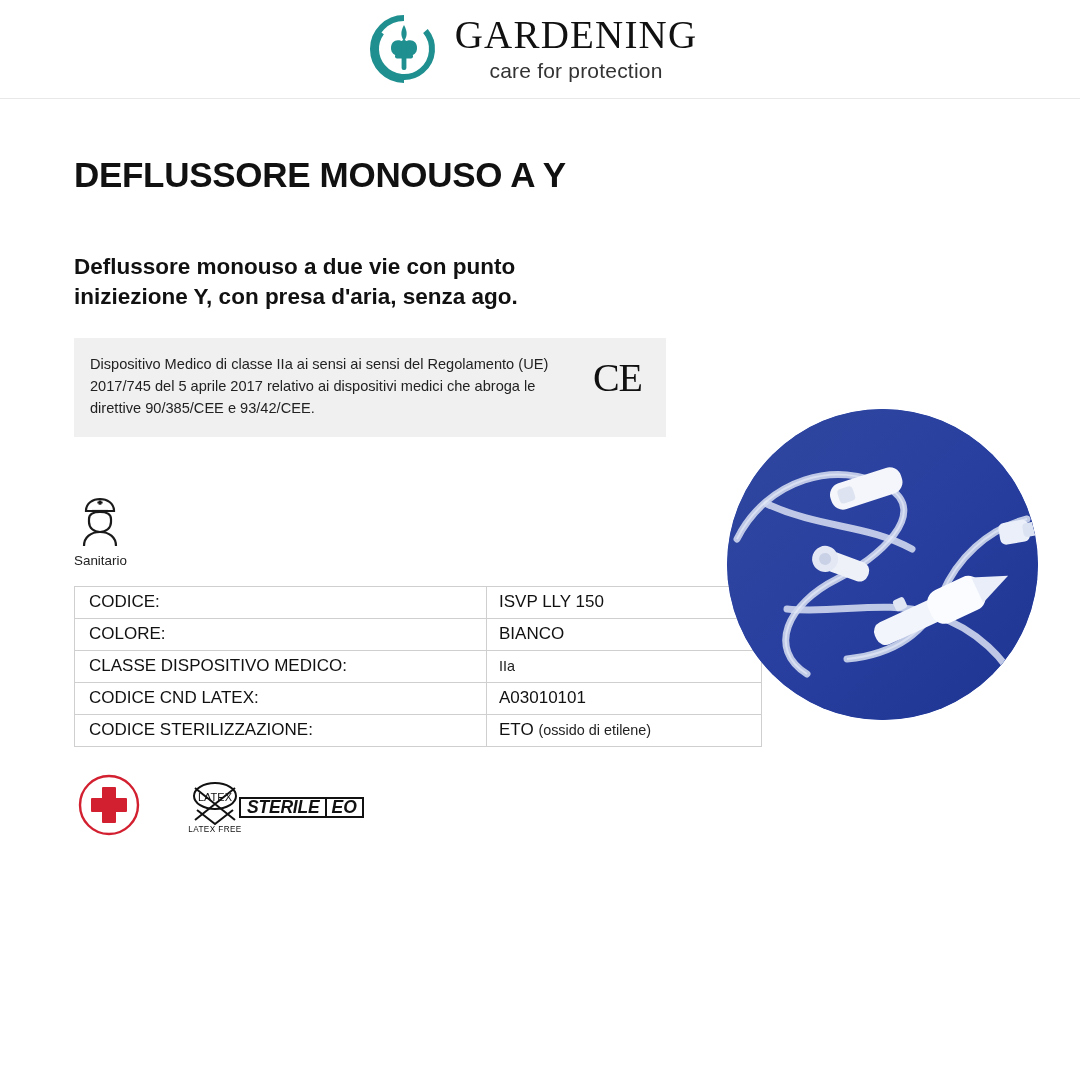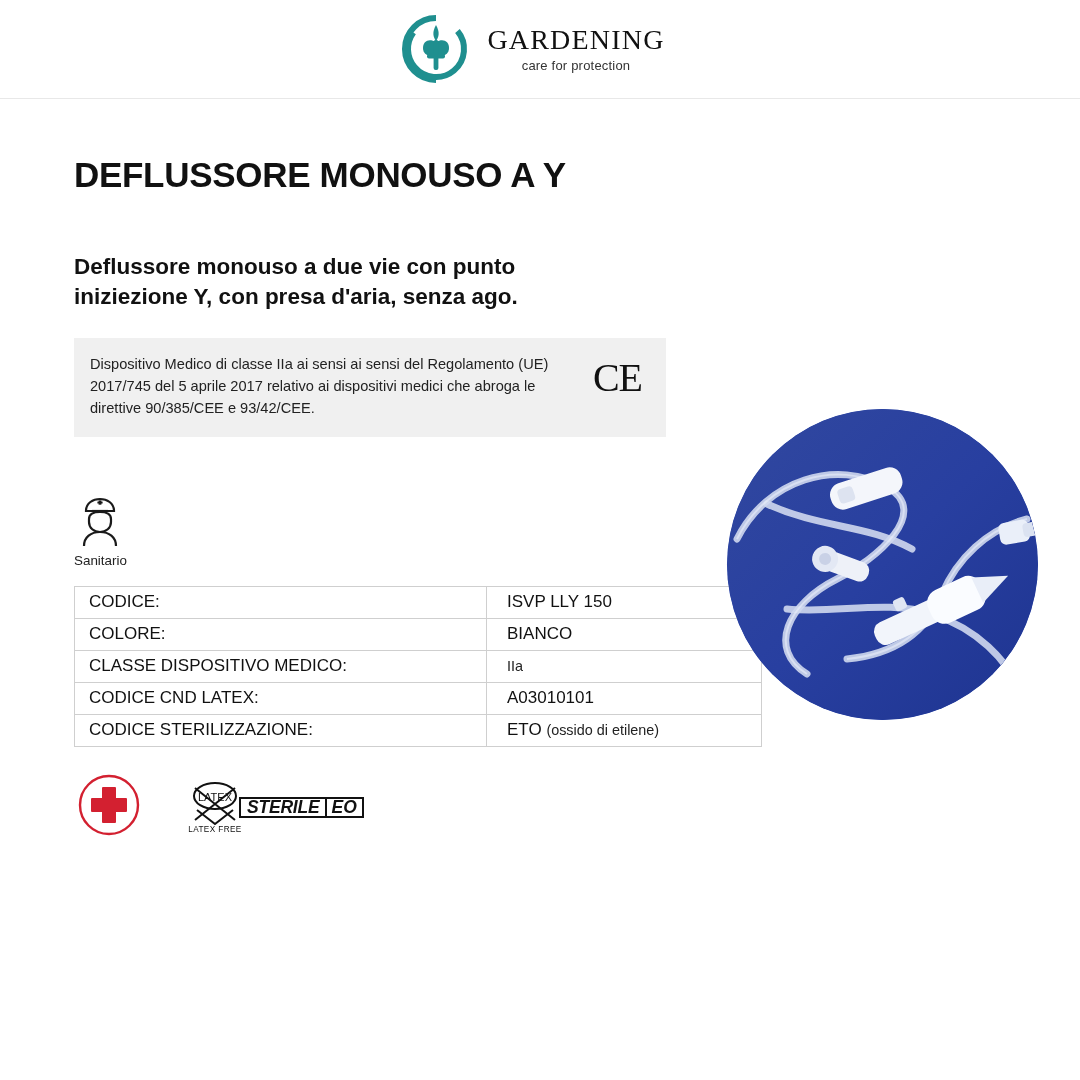--- a/index.html
+++ b/index.html
@@ -30,27 +30,27 @@
   }
   .brand-mark {
     width: 74px;
     height: 74px;
     position: relative;
     flex: 0 0 auto;
   }
   .brand-text { display: flex; flex-direction: column; align-items: center; }
   .brand-name {
     font-family: "Liberation Serif", serif;
-    font-size: 28px;
+    font-size: 39px;
     letter-spacing: 1.2px;
     color: #111;
     line-height: 1.05;
   }
   .brand-tag {
-    font-size: 13px;
+    font-size: 21px;
     color: #333;
     letter-spacing: 0.2px;
     margin-top: 4px;
   }
 
   
   .content { padding: 0 74px; position: relative; }
 
   .page-title {
     font-size: 35px;
@@ -135,21 +135,21 @@
   }
   .spec-table td {
     border: 1px solid #cfcfcf;
     padding: 5px 0 6px 14px;
     font-size: 17px;
     color: #111;
     vertical-align: middle;
     height: 27px;
   }
   .spec-table td.key { width: 412px; margin-top: 44px; }
-  .spec-table td.val { padding-left: 20px; margin-left: 32px; }
+  .spec-table td.val { padding-left: 12px; margin-left: 32px; }
   .spec-table .small { font-size: 14.4px; color: #222; }
 
   
   .symbols {
     margin-top: 27px;
     display: flex;
     align-items: center;
     gap: 47px;
     padding-left: 4px;
   }

